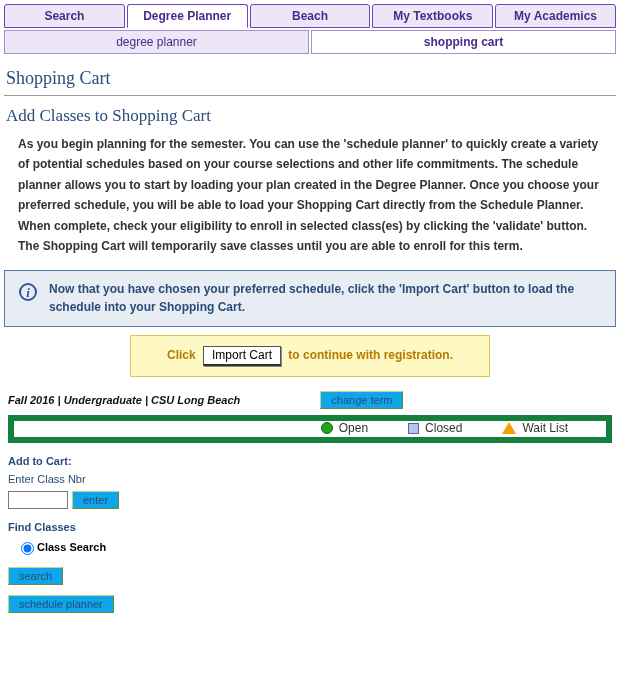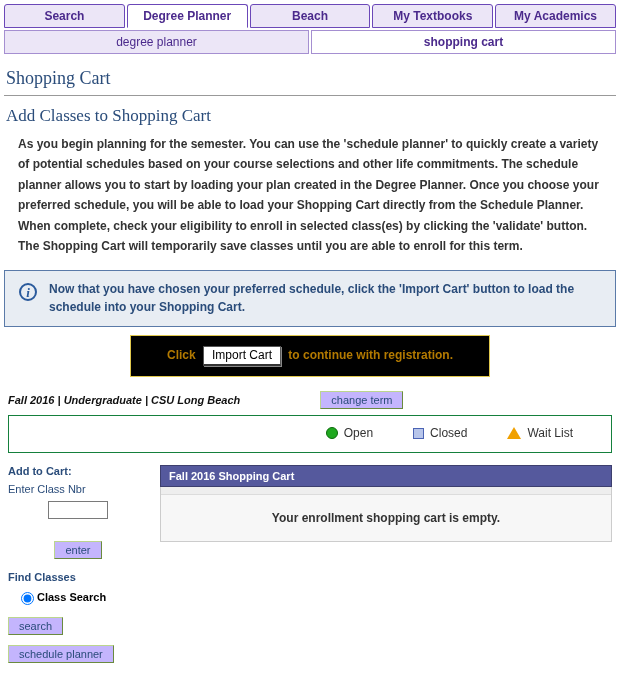--- a/index.html
+++ b/index.html
@@ -103,21 +103,21 @@
   .info-text {
     font-size: 12px;
     font-weight: bold;
     color: #2a4c7a;
     line-height: 1.45;
   }
   
   .callout-yellow {
     width: 360px;
     margin: 8px auto 14px auto;
-    background: #000000;
+    background: #fef9c3;
     border: 1px solid #e0c84e;
     padding: 10px 12px;
     text-align: center;
     color: #b37a00;
     font-weight: bold;
     font-size: 12px;
   }
   .import-cart-btn {
     display: inline-block;
     background: #fff;
@@ -139,53 +139,53 @@
     margin: 0 4px 6px 4px;
   }
   .term-label {
     font-size: 11px;
     font-weight: bold;
     color: #111;
     font-style: italic;
   }
   .green-btn {
     display: inline-block;
-    background: #c4b5fd;
+    background: #0ea5e9;
     border: 1px solid #6a8a3f;
     border-left-color: #bcd68e;
     border-top-color: #bcd68e;
     padding: 2px 10px;
     font-size: 11px;
     color: #2a4c7a;
     cursor: pointer;
   }
   .change-term { margin-left: 80px; }
   
   .legend-box {
-    border: 1px solid #15803d;
-    padding: 10px 8px;
+    border: 6px solid #15803d;
+    padding: 0 8px;
     margin: 0 4px 12px 4px;
     text-align: right;
   }
   .legend-inner { display: inline-flex; gap: 40px; align-items:center; margin-right:30px;}
   .legend-item { display: inline-flex; align-items: center; gap: 6px; font-size: 12px; color:#333;}
   .sym-open { width:12px; height:12px; border-radius:50%; background:#1fa81f; border:1px solid #0a6b0a; }
   .sym-closed { width:11px; height:11px; background:#b7c5ea; border:1px solid #4b64b4; }
   .sym-wait {
     width:0; height:0;
     border-left:7px solid transparent;
     border-right:7px solid transparent;
     border-bottom:12px solid #f0a000;
   }
   
   .main-split { display:flex; gap:12px; margin: 0 4px; }
   .left-col { width: 140px; }
   .right-col { flex:1; }
   .label-txt { font-size:11px; font-weight:bold; color:#2a4c7a; margin-bottom:6px; display:block;}
-  .nbr-row { display:flex; gap:22px; align-items:center; margin-bottom:12px;flex-direction:column;}
+  .nbr-row { display:flex; gap:4px; align-items:center; margin-bottom:12px;}
   .nbr-input { width:60px; height:18px; border:1px solid #7a7a7a; font-size:11px; padding:1px 3px;}
   .radio-row { display:flex; align-items:center; gap:0; margin:4px 0 12px 8px; font-size:11px; font-weight:bold; color:#000;}
   .cart-header {
     background:#55599d; color:#fff; font-size:11px; font-weight:bold;
     padding:4px 8px; border:1px solid #3d3f6e;
   }
   .cart-body { border:1px solid #ccc; border-top:none; }
   .cart-row-head { height:8px; background:#eee; border-bottom:1px solid #dcdcdc;}
   .cart-empty {
     padding:16px 8px; text-align:center; font-size:12px; font-weight:bold; color:#333;
@@ -261,20 +261,13 @@
     <label class="radio-row">
       <input type="radio" checked="" style="">
       <span>Class Search</span>
     </label>
     <div class="btn-stack">
       <span class="green-btn">search</span>
       <span class="green-btn">schedule planner</span>
     </div>
   </div>
 
-  <div class="right-col">
-    <div class="cart-header">Fall 2016 Shopping Cart</div>
-    <div class="cart-body">
-      <div class="cart-row-head"></div>
-      <div class="cart-empty">Your enrollment shopping cart is empty.</div>
-    </div>
-  </div>
 </div>
 
 </body></html>

